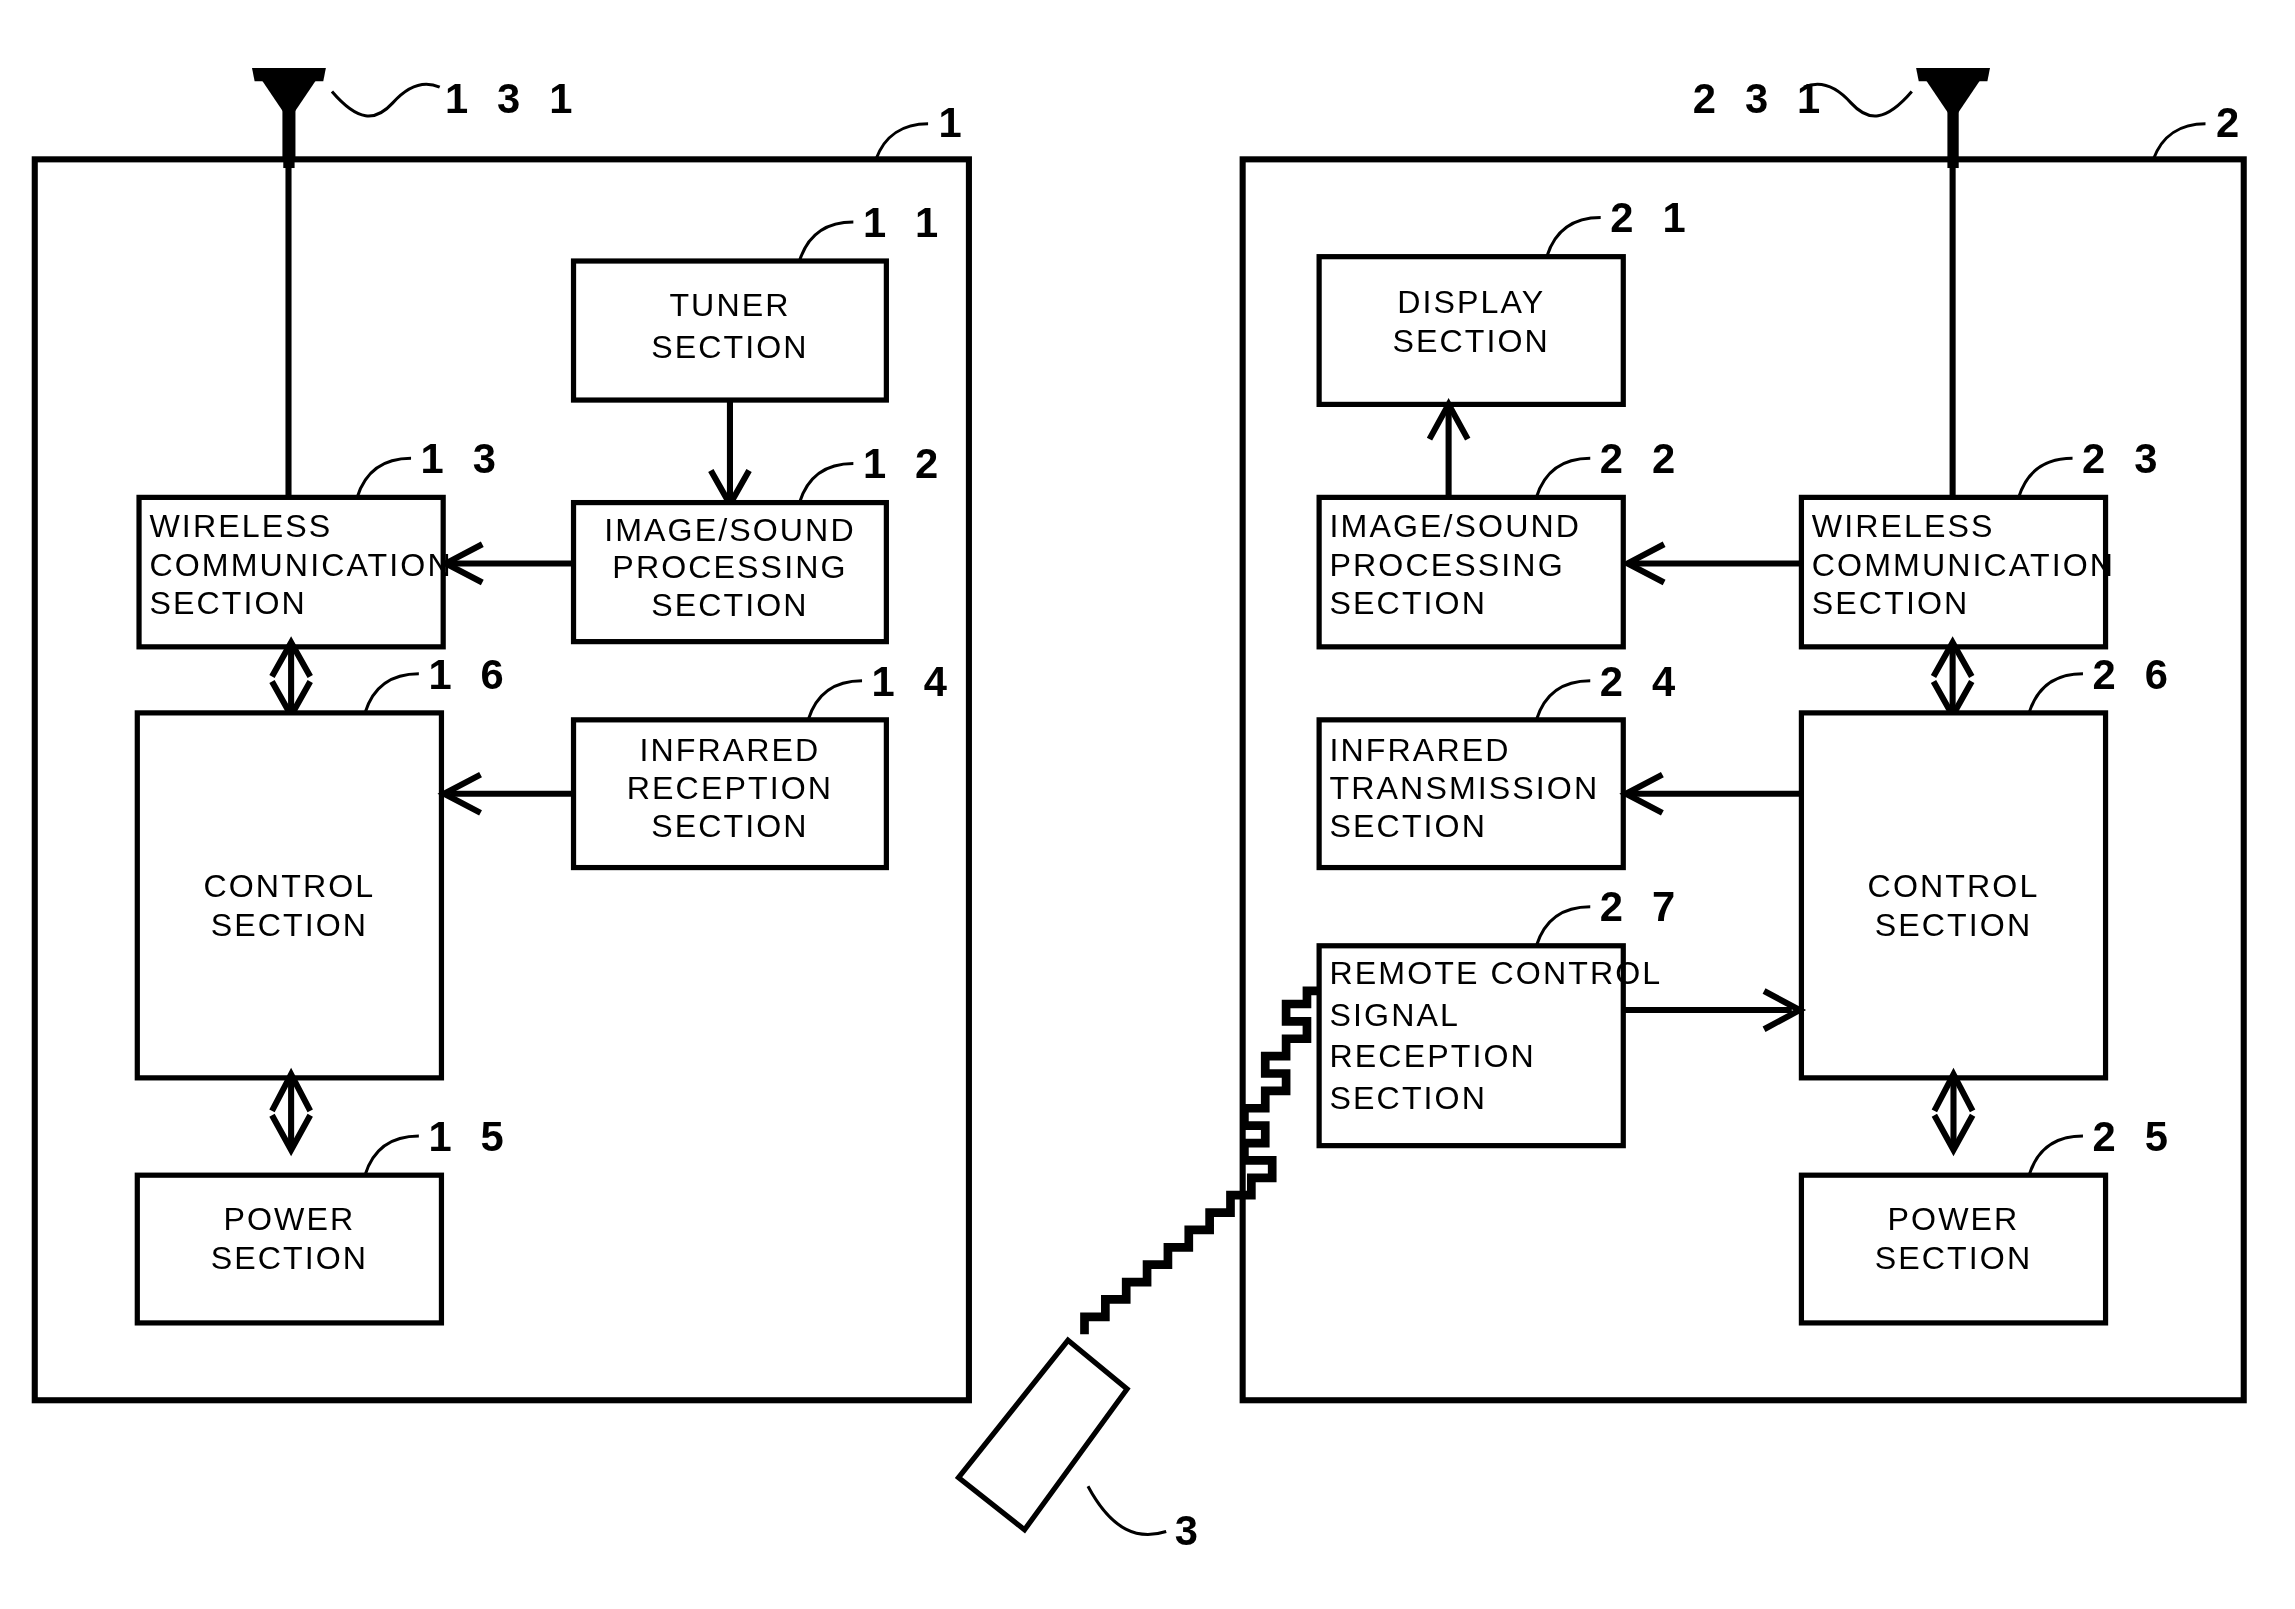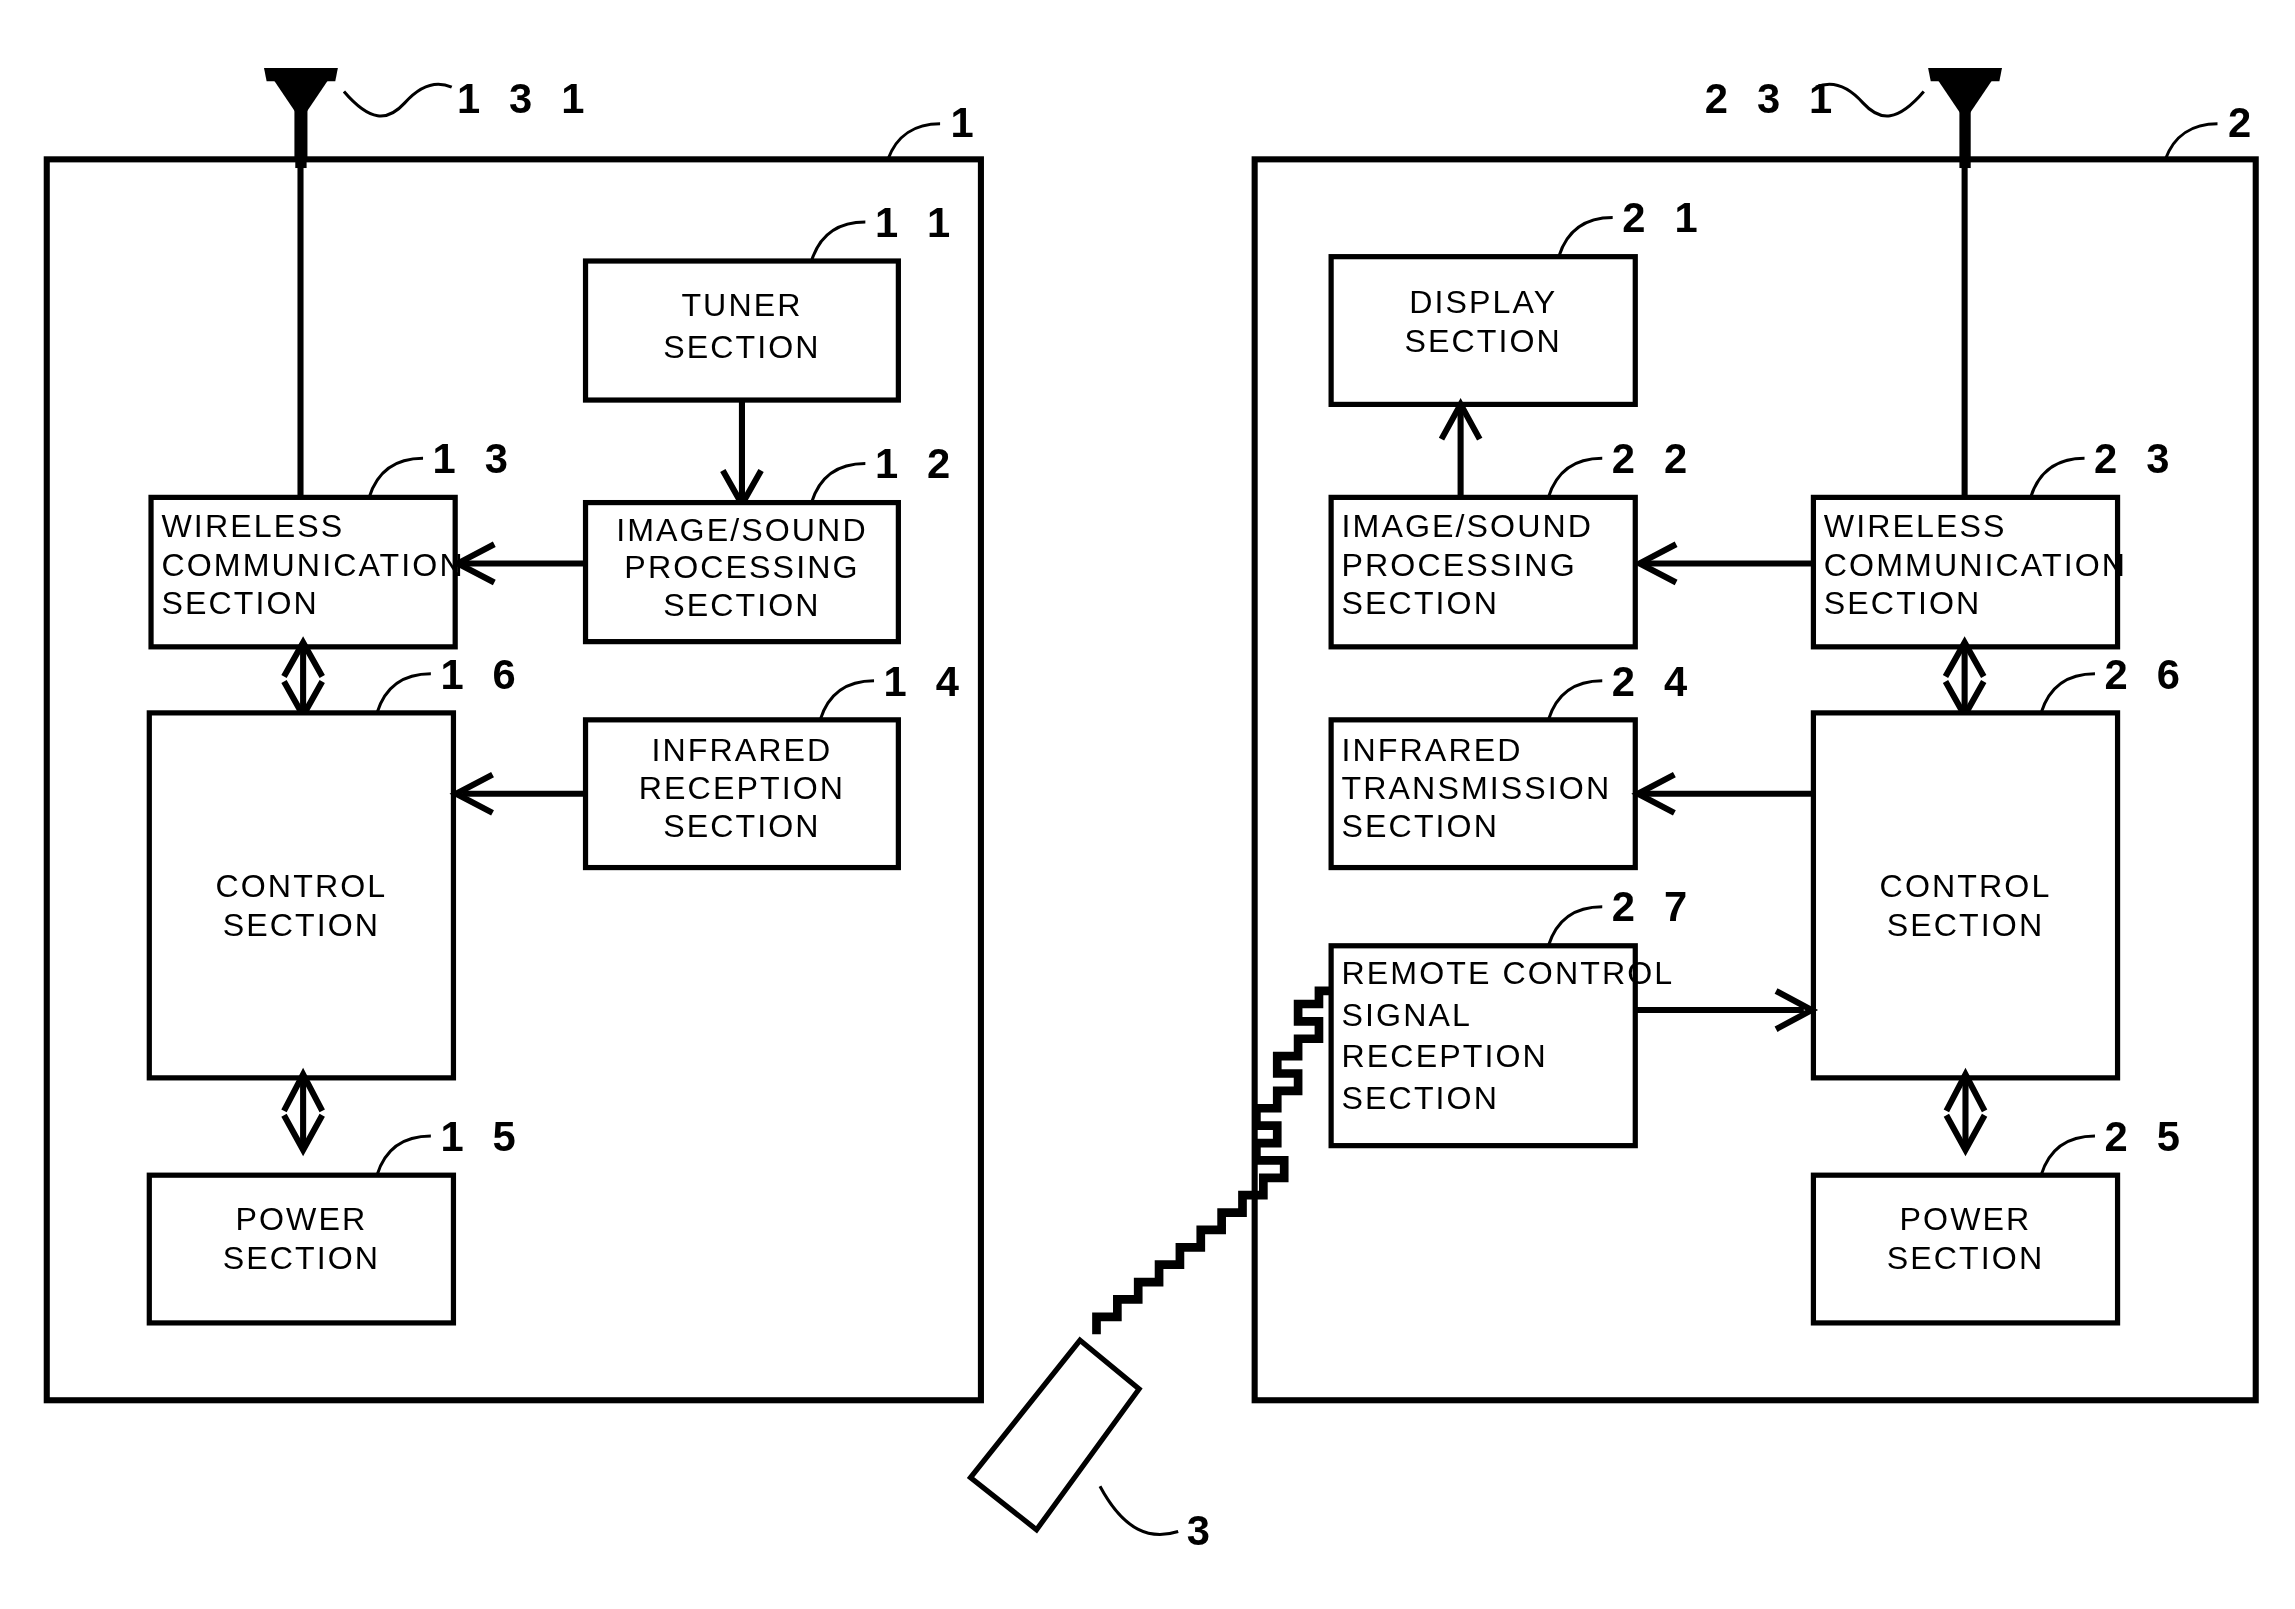--- a/index.html
+++ b/index.html
@@ -10,21 +10,20 @@
   body {
     width: 2295px;
     height: 1610px;
     font-family: "Liberation Sans", sans-serif;
     overflow: hidden;
   }
   #figure-root {
     position: relative;
     width: 2049px;
     height: 1610px;
-    margin-left: 12px;
   }
   svg#diagram {
     display: block;
     width: 2295px;
     height: 1610px;
   }
   .box-rect {
     fill: #ffffff;
     stroke: #000000;
     stroke-width: 6;

